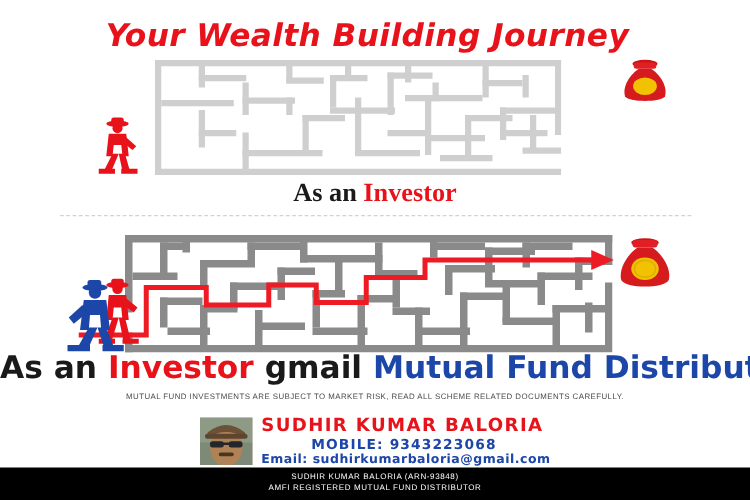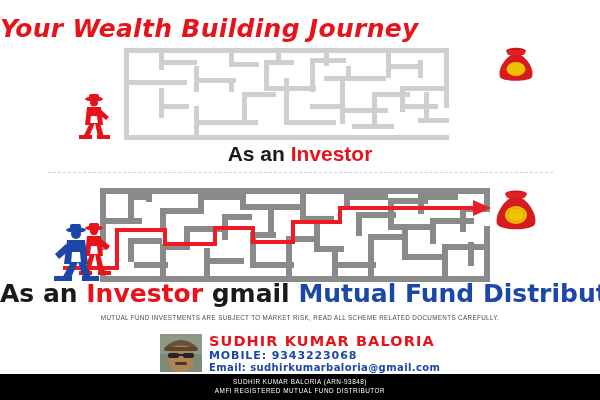--- a/index.html
+++ b/index.html
@@ -18,40 +18,41 @@
     background: #ffffff;
     overflow: hidden;
   }
 
   
   .title {
     position: absolute;
     left: 0;
     top: 14px;
     width: 588px;
+    text-align: center;
     font-size: 25px;
     font-weight: bold;
     font-style: italic;
     letter-spacing: 0.3px;
     color: #e8131a;
     font-family: "DejaVu Sans", sans-serif;
     white-space: nowrap;
   }
 
   
   .caption1 {
     position: absolute;
     left: 0;
     top: 142px;
     width: 600px;
     text-align: center;
     font-size: 21px;
     font-weight: bold;
     color: #1a1a1a;
-    font-family: Liberation Sans, sans-serif;
+    font-family: Liberation Serif, serif;
     white-space: nowrap;
   }
   .caption2 {
     position: absolute;
     left: 0;
     top: 279px;
     width: 600px;
     text-align: center;
     font-size: 25px;
     font-weight: bold;
@@ -127,20 +128,21 @@
     white-space: nowrap;
   }
   .c-mobile {
     font-size: 11px;
     font-weight: bold;
     color: #1c46a8;
     letter-spacing: 0.9px;
     font-family: "DejaVu Sans", sans-serif;
     line-height: 13px;
     white-space: nowrap;
+    margin-left: 40px;
   }
   .c-email {
     font-size: 10px;
     font-weight: bold;
     color: #1c46a8;
     letter-spacing: 0.4px;
     font-family: "DejaVu Sans", sans-serif;
     line-height: 12px;
     white-space: nowrap;
   }

